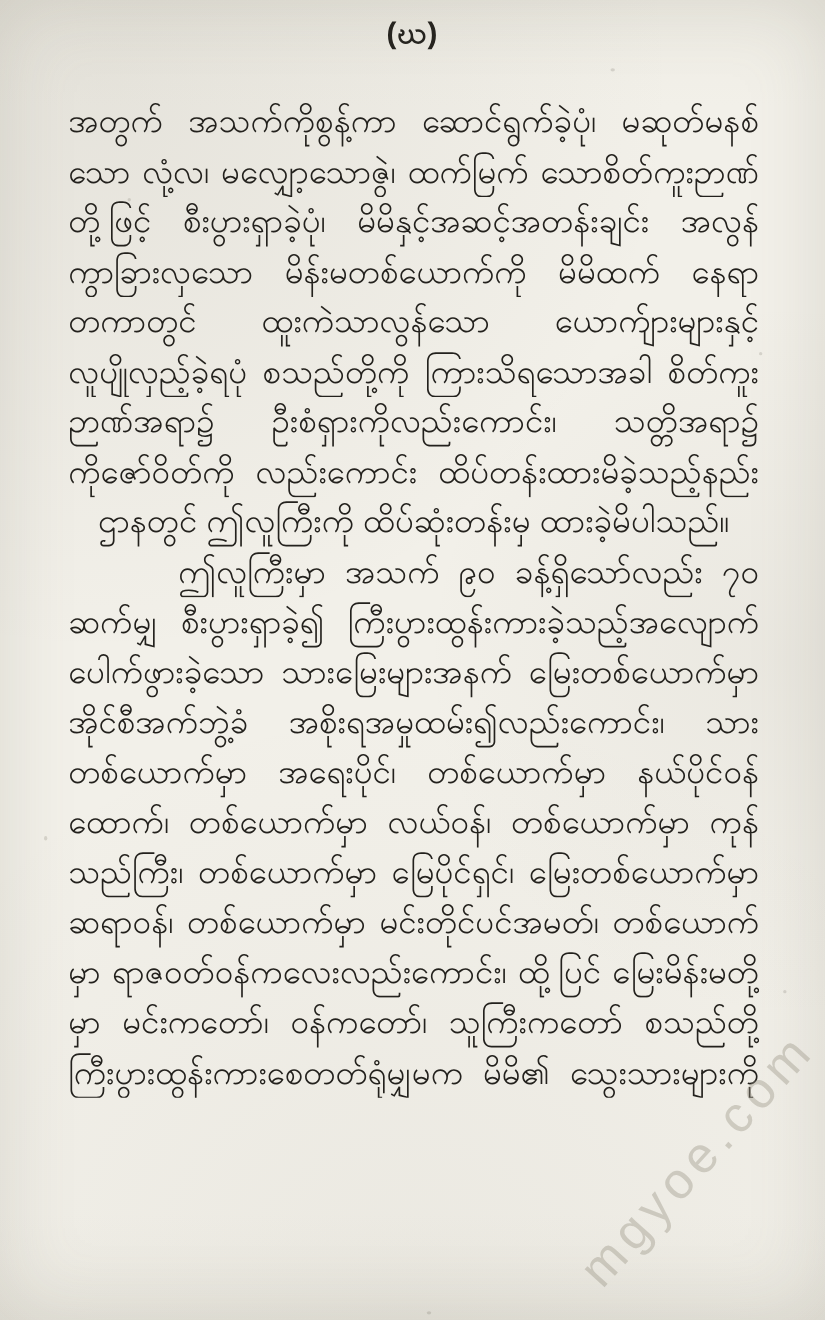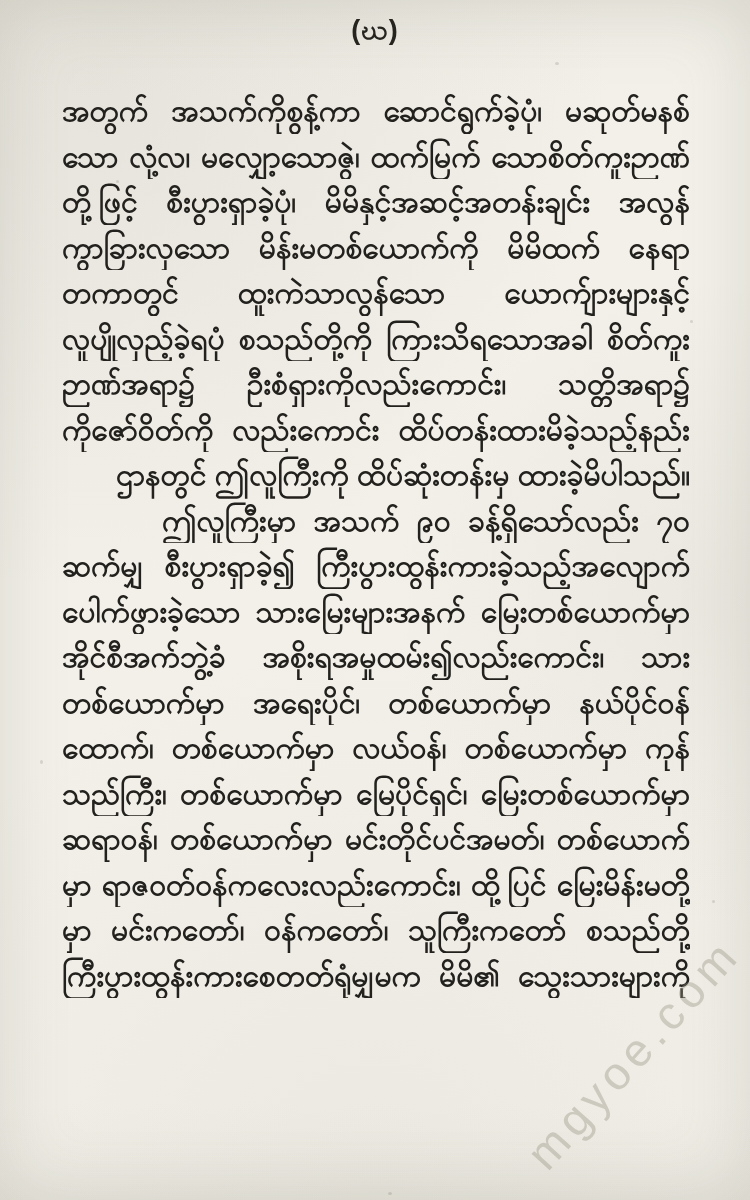--- a/index.html
+++ b/index.html
@@ -32,28 +32,28 @@
     font-weight: 600;
     letter-spacing: 1px;
     color: #26241f;
   }
   .body-text {
     position: absolute;
     top: 88px;
     left: 62px;
     width: 628px;
     font-size: 30px;
-    font-weight: 700;
+    font-weight: 400;
     color: #23211d;
   }
   .line {
     height: 45.5px;
     line-height: 45.5px;
     white-space: nowrap;
-    text-align: right;
+    text-align: center;
   }
   .line.justify {
     white-space: normal;
     text-align: justify;
     text-align-last: justify;
     word-spacing: 1px;
     overflow: hidden;
   }
   .line.indent { padding-left: 100px; }
   .watermark {

